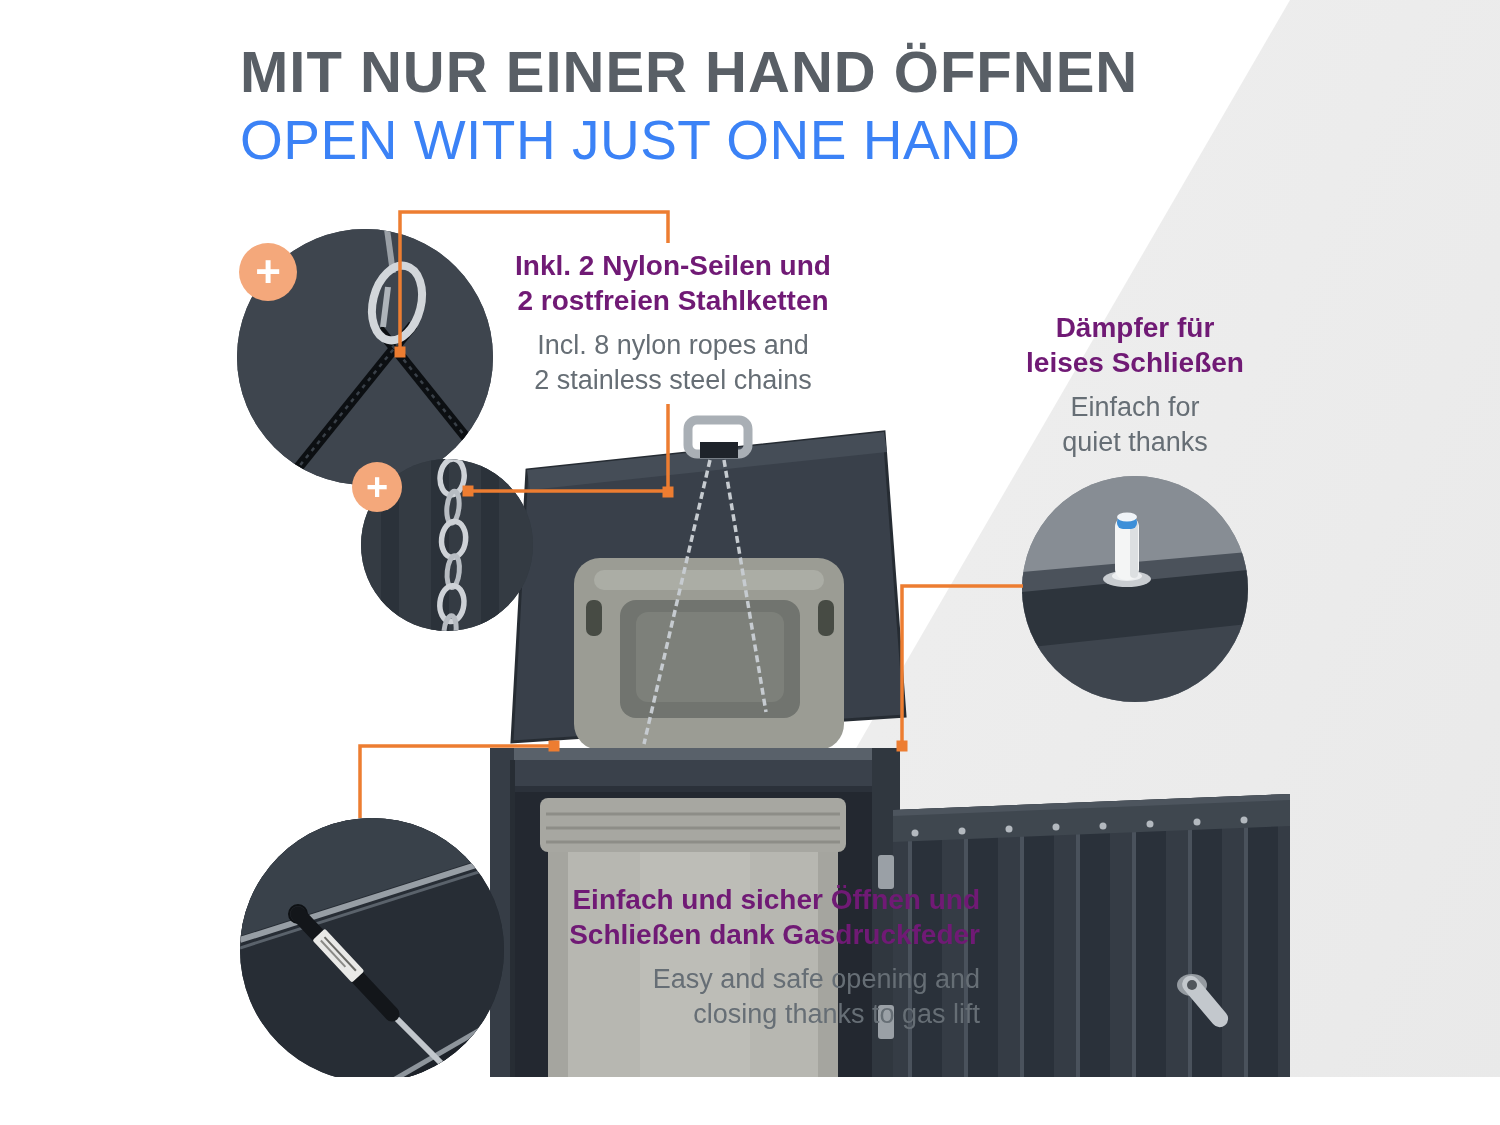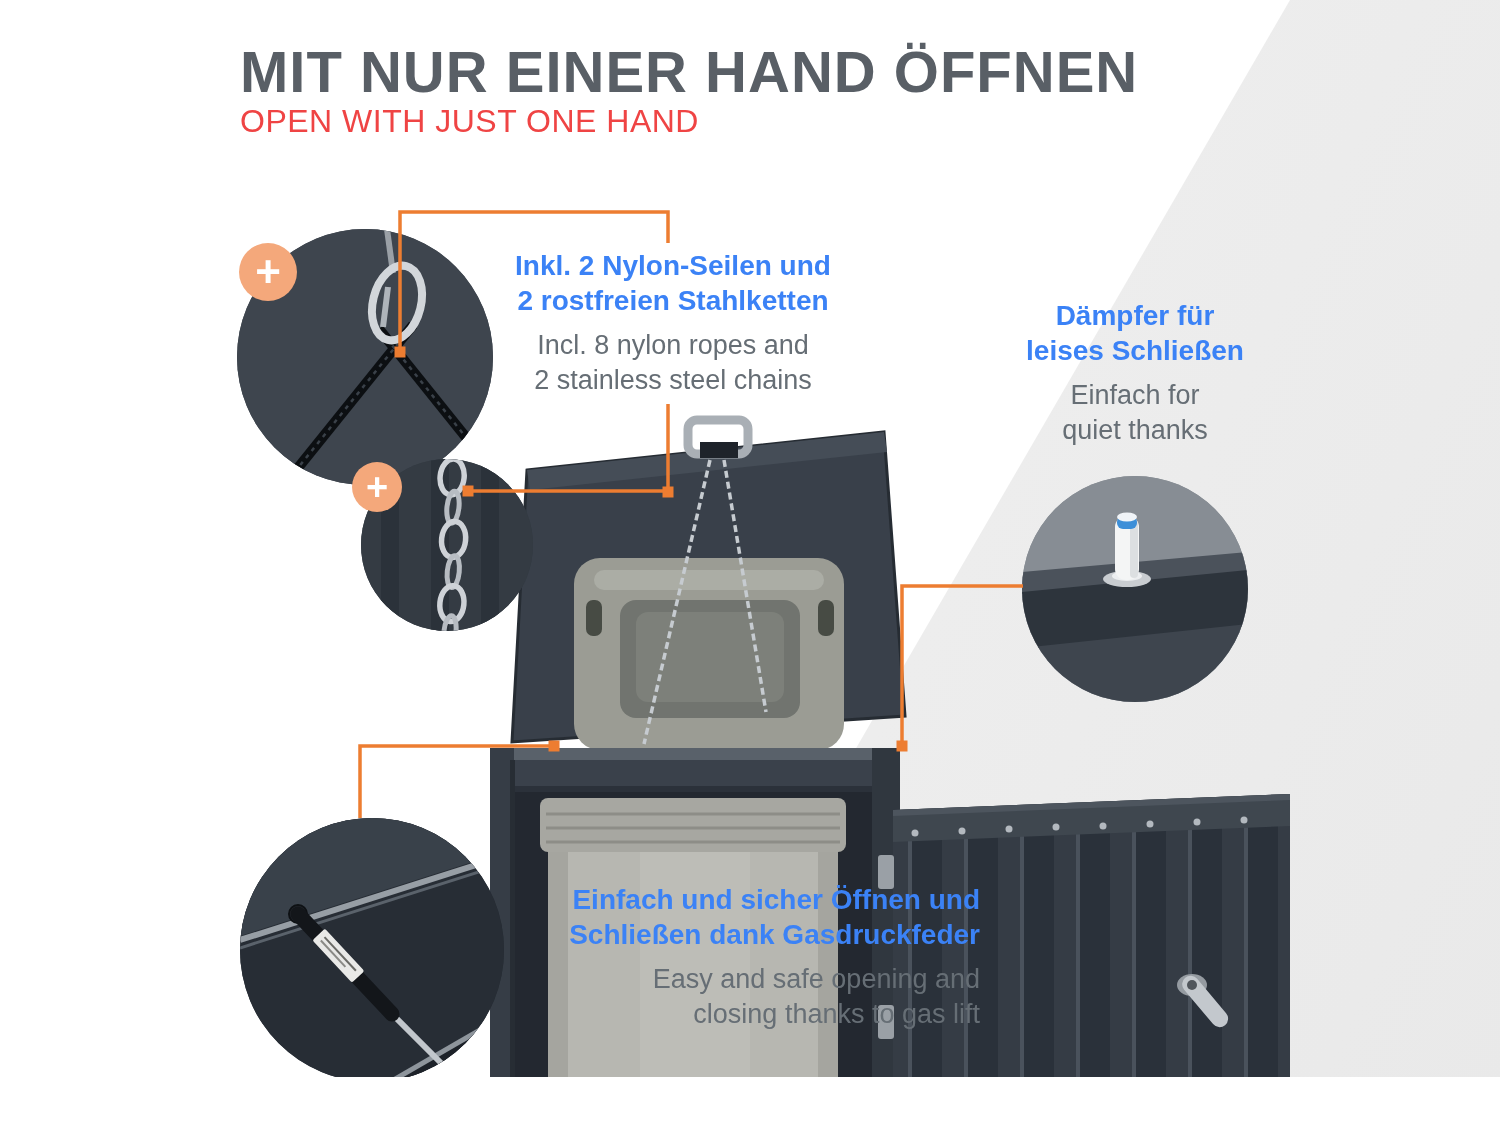--- a/index.html
+++ b/index.html
@@ -11,28 +11,28 @@
   .bg-diagonal{
     position:absolute;left:0;top:0;width:1500px;height:1125px;
     background:linear-gradient(115deg,#f3f3f3 0%,#e9e9e9 100%);
     clip-path:polygon(86% 0,100% 0,100% 100%,42.5% 100%);
   }
   .title-block{position:absolute;left:240px;top:40px;}
   .title{
     margin:0;font-size:58px;font-weight:700;letter-spacing:1px;color:#595f66;line-height:1.1;
   }
   .subtitle{
-    font-size:32px;font-weight:400;letter-spacing:0.5px;color:#ef4444;line-height:1.1;
+    margin-top:6px;font-size:55px;font-weight:400;letter-spacing:0.5px;color:#3b82f6;line-height:1.1;
   }
   .callout{position:absolute;z-index:6;}
-  .callout .de{font-size:28px;font-weight:700;color:#3b82f6;line-height:35px;}
+  .callout .de{font-size:28px;font-weight:700;color:#701a75;line-height:35px;}
   .callout .en{font-size:27px;font-weight:400;color:#666e75;line-height:35px;}
   .callout .en.first{margin-top:10px;}
   .ropes-text{left:500px;top:248px;width:346px;text-align:center;}
-  .damper-text{left:985px;top:298px;width:300px;text-align:center;}
+  .damper-text{left:985px;top:310px;width:300px;text-align:center;}
   .gaslift-text{left:520px;top:882px;width:460px;text-align:right;}
   .circle{position:absolute;border-radius:50%;overflow:hidden;z-index:3;}
   .circle svg{display:block;}
   #circle-ropes{left:237px;top:229px;width:256px;height:256px;background:#3e454e;}
   #circle-chain{left:361px;top:459px;width:172px;height:172px;background:#343b43;}
   #circle-damper{left:1022px;top:476px;width:226px;height:226px;background:#878d94;}
   #circle-gaslift{left:240px;top:818px;width:264px;height:264px;background:#272d35;}
   .plus-badge{
     position:absolute;z-index:7;border-radius:50%;background:#f4a87b;color:#ffffff;
     display:flex;align-items:center;justify-content:center;font-weight:700;

